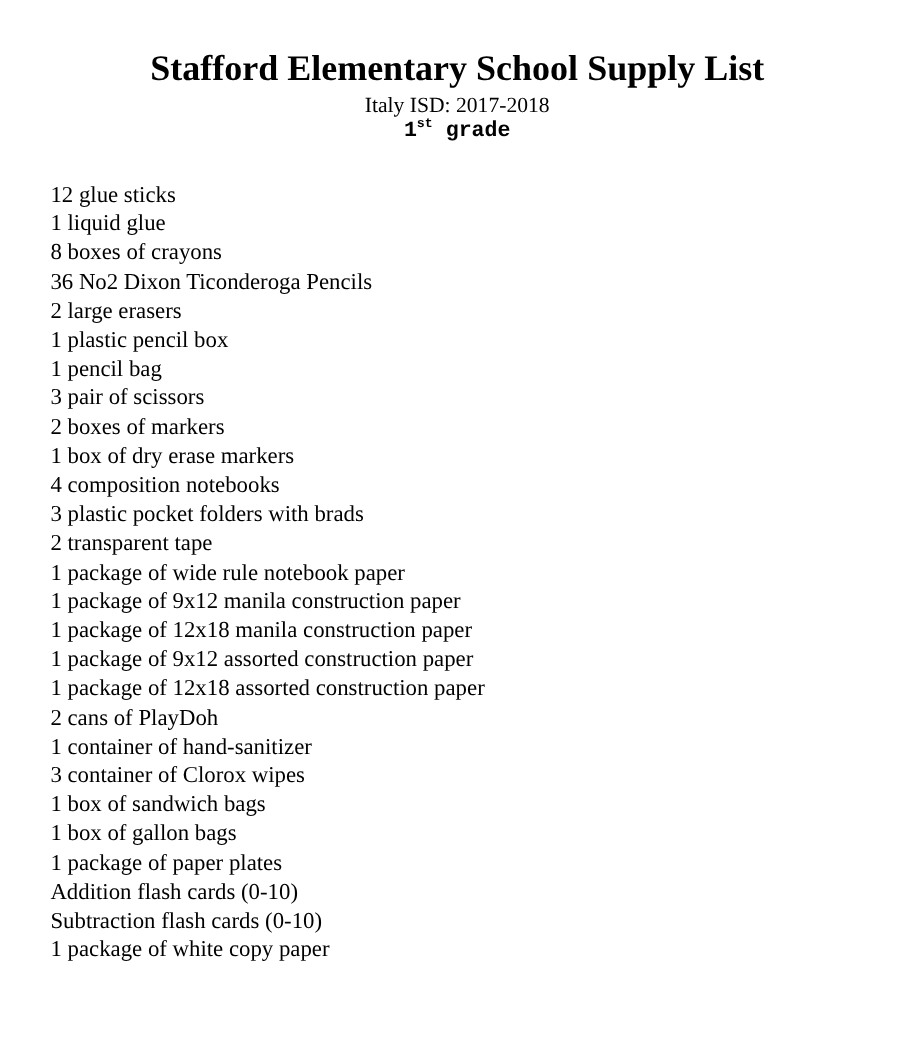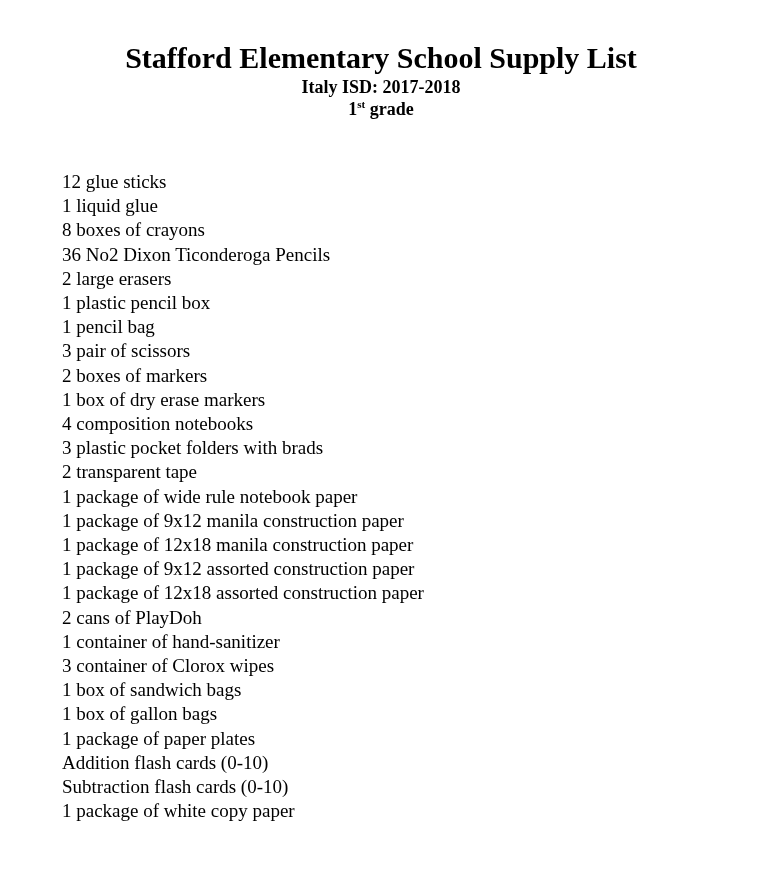--- a/index.html
+++ b/index.html
@@ -26,37 +26,38 @@
     font-size: 30px;
     line-height: 36px;
     font-weight: bold;
     letter-spacing: 0px;
   }
   .doc-subtitle {
     margin: 0;
     text-align: center;
     font-size: 18px;
     line-height: 22px;
-    font-weight: bold;
+    font-weight: normal;
   }
   .doc-grade {
     margin: 0;
     text-align: center;
     font-size: 18px;
     line-height: 22px;
     font-weight: bold;
+    font-family: Liberation Mono, monospace;
   }
   .doc-grade sup {
     font-size: 11px;
     line-height: 0;
     vertical-align: super;
   }
   .supply-list {
-    margin-top: 50px;
-    padding-left: 62px;
+    margin-top: 31px;
+    padding-left: 42px;
     padding-right: 20px;
   }
   .supply-item {
     font-size: 19px;
     line-height: 24.2px;
     white-space: nowrap;
   }
 </style>
 </head>
 <body>

